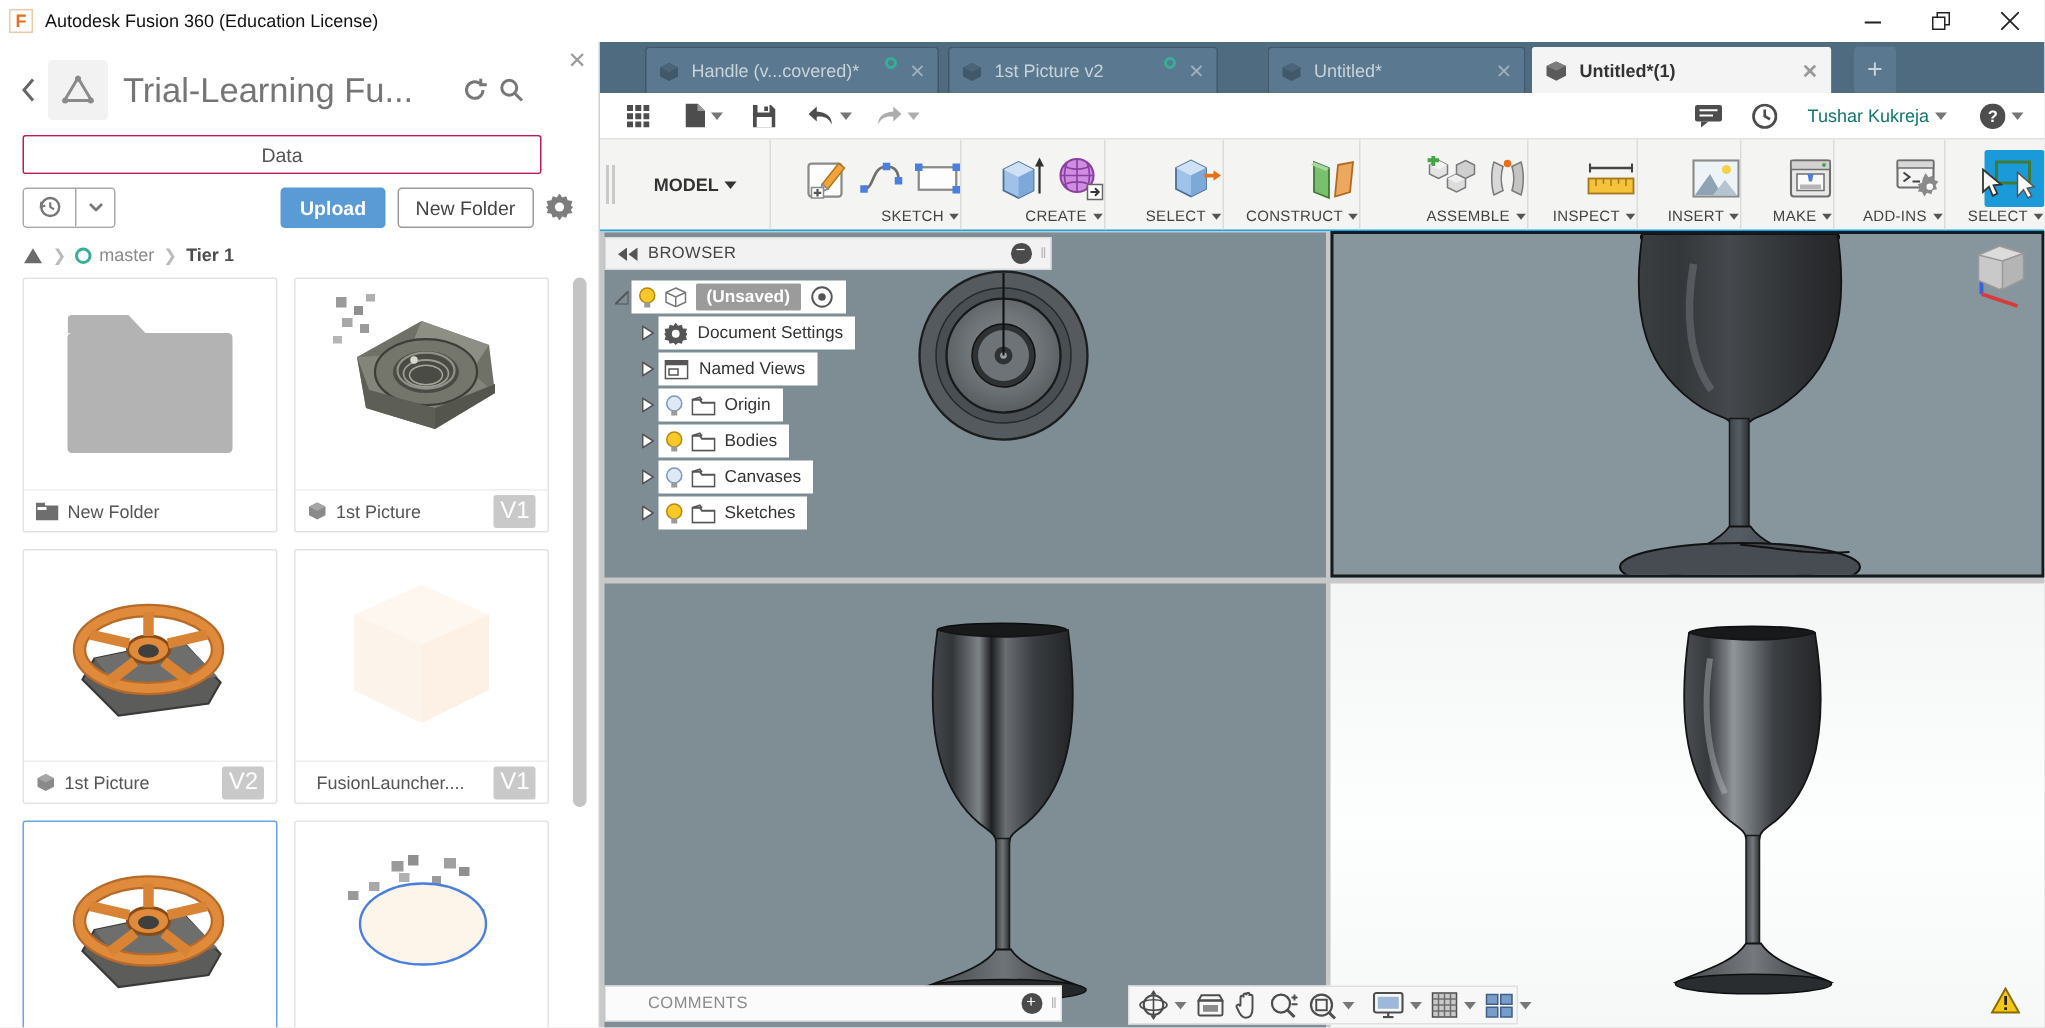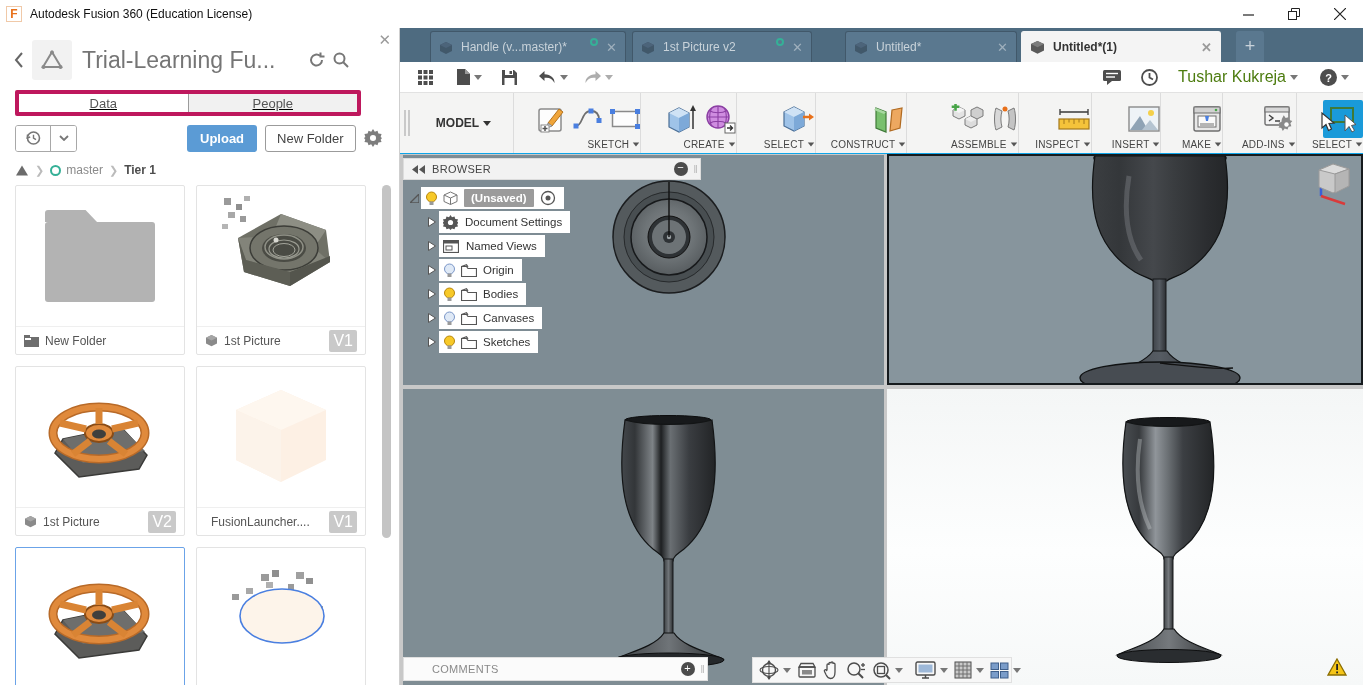--- a/index.html
+++ b/index.html
@@ -17,21 +17,21 @@
 
   
   .data-panel { position:absolute; left:0; top:28px; width:400px; height:657px; background:#ffffff; border-right:1px solid #cfcfcf; overflow:hidden; }
   .panel-close { position:absolute; top:3px; right:8px; color:#9a9a9a; font-size:15px; cursor:pointer; }
   .panel-header { position:absolute; left:0; top:8px; width:100%; height:48px; display:flex; align-items:center; }
   .back-chevron { margin-left:14px; color:#666; }
   .proj-icon-box { width:40px; height:40px; margin-left:8px; background:#f2f2f2; border-radius:3px; display:flex; align-items:center; justify-content:center; }
   .panel-title { margin-left:10px; font-size:23px; color:#757575; width:218px; white-space:nowrap; overflow:hidden; }
   .hdr-ic { color:#777; margin-left:8px; }
 
-  .panel-tabs { position:absolute; left:15px; top:62px; width:346px; height:26px; display:flex; border:4px solid #be185d; border-radius:2px; overflow:hidden;text-decoration:underline; }
+  .panel-tabs { position:absolute; left:15px; top:62px; width:346px; height:26px; display:flex; border:1px solid #be185d; border-radius:2px; overflow:hidden; }
   .panel-tab { flex:1; display:flex; align-items:center; justify-content:center; font-size:13px; color:#555; background:#f1f1f1; }
   .panel-tab.active { background:#ffffff; }
   .panel-tab + .panel-tab { border-left:1px solid #9b9b9b; }
 
   .action-row { position:absolute; left:15px; top:96px; width:370px; height:28px; display:flex; align-items:center; }
   .history-combo { display:flex; border:1px solid #a8a8a8; border-radius:3px; overflow:hidden; height:27px; }
   .history-seg { width:34px; display:flex; align-items:center; justify-content:center; background:#fff; }
   .history-caret { width:26px; display:flex; align-items:center; justify-content:center; background:#fff; border-left:1px solid #a8a8a8; }
   .upload-btn { margin-left:110px; height:27px; padding:0 13px; background:#5b9bd5; color:#fff; font-size:13px; font-weight:bold; border:none; border-radius:3px; display:flex; align-items:center; }
   .newfolder-btn { margin-left:8px; height:27px; padding:0 11px; background:#fff; color:#444; font-size:13px; border:1px solid #9b9b9b; border-radius:3px; display:flex; align-items:center; }
@@ -64,21 +64,21 @@
   .cloud-ring { width:8px; height:8px; border:2px solid #35b097; border-radius:50%; margin:-10px 6px 0 0; }
   .tab-close { color:#9fb0bd; font-size:13px; margin-left:2px; }
   .doc-tab.active .tab-close { color:#9a9a9a; }
   .newtab-btn { position:absolute; top:3px; left:836px; width:28px; height:31px; background:#5a788f; border-radius:3px 3px 0 0; color:#c9d3da; font-size:18px; display:flex; align-items:center; justify-content:center; }
 
   .qat { position:absolute; left:0; top:34px; width:963px; height:30px; background:#fff; display:flex; align-items:center; }
   .qat-ic { display:flex; align-items:center; margin-left:18px; color:#4d4d4d; }
   .caret-sm { width:0; height:0; border-left:4px solid transparent; border-right:4px solid transparent; border-top:5px solid #777; margin-left:4px; }
   .qat-right { margin-left:auto; display:flex; align-items:center; }
   .qat-right .qat-ic { margin-left:0; margin-right:20px; }
-  .user-chip { display:flex; align-items:center; font-size:16px; color:#4d7c0f; margin-right:22px; }
+  .user-chip { display:flex; align-items:center; font-size:12px; color:#0f766e; margin-right:22px; }
 
   .ribbon { position:absolute; left:0; top:64px; width:963px; height:62px; background:#f4f4f3; border-top:1px solid #e2e2e2; border-bottom:1px solid #0ea5e9; display:flex; }
   .ribbon-handle { width:14px; display:flex; align-items:center; justify-content:center; }
   .ribbon-handle span { display:block; width:2px; height:26px; background:#c9c9c9; margin:0 1px; }
   .workspace-box { width:100px; display:flex; align-items:center; justify-content:center; }
   .workspace-label { font-size:12px; font-weight:bold; color:#333; }
   .rib-group { display:flex; flex-direction:column; align-items:flex-end; justify-content:space-between; padding:5px 0 3px 0; border-left:1px solid #dcdcdc; }
   .rib-icons { flex:1; display:flex; align-items:center; justify-content:center; gap:7px; }
   .rib-label { font-size:10px; color:#444; display:flex; align-items:center; letter-spacing:.2px; }
   .rib-label .caret-sm { border-top-color:#555; margin-left:3px; transform:scale(.8); }
@@ -172,21 +172,20 @@
       <div class="hdr-ic">
         <svg width="16" height="16">
             <circle cx="6.5" cy="6.5" r="5" fill="none" stroke="#777" stroke-width="2"></circle>
             <line x1="10.3" y1="10.3" x2="15" y2="15" stroke="#777" stroke-width="2"></line>
           </svg>
       </div>
     </div>
 
     <div class="panel-tabs">
       <div class="panel-tab active">Data</div>
-      <div class="panel-tab">People</div>
     </div>
 
     <div class="action-row">
       <div class="history-combo">
         <div class="history-seg">
           <svg width="18" height="16" viewBox="0 0 18 16">
               <circle cx="9.5" cy="8" r="6" fill="none" stroke="#777" stroke-width="1.6"></circle>
               <path d="M9.5,4.8 L9.5,8 L12,9.6" fill="none" stroke="#777" stroke-width="1.4"></path>
               <path d="M3.5,4.5 L3.2,8 L6.2,7" fill="none" stroke="#777" stroke-width="1.4"></path>
             </svg>
@@ -357,21 +356,21 @@
   </div>
 
   <div class="right-area">
 
     <div class="doc-tabbar">
       <div class="doc-tab" style="left:30px; width:196px;">
         <svg width="14" height="13">
             <path d="M7,1 L13,4 L13,10 L7,13 L1,10 L1,4 Z" fill="#41586a"></path>
             <path d="M7,1 L13,4 L7,7 L1,4 Z" fill="#4c647a"></path>
           </svg>
-        <span class="tab-label">Handle (v...master)*</span>
+        <span class="tab-label">Handle (v...covered)*</span>
         <span class="cloud-ring"></span>
         <span class="tab-close">✕</span>
       </div>
       <div class="doc-tab" style="left:232px; width:180px;">
         <svg width="14" height="13">
             <path d="M7,1 L13,4 L13,10 L7,13 L1,10 L1,4 Z" fill="#41586a"></path>
             <path d="M7,1 L13,4 L7,7 L1,4 Z" fill="#4c647a"></path>
           </svg>
         <span class="tab-label">1st Picture v2</span>
         <span class="cloud-ring"></span>

